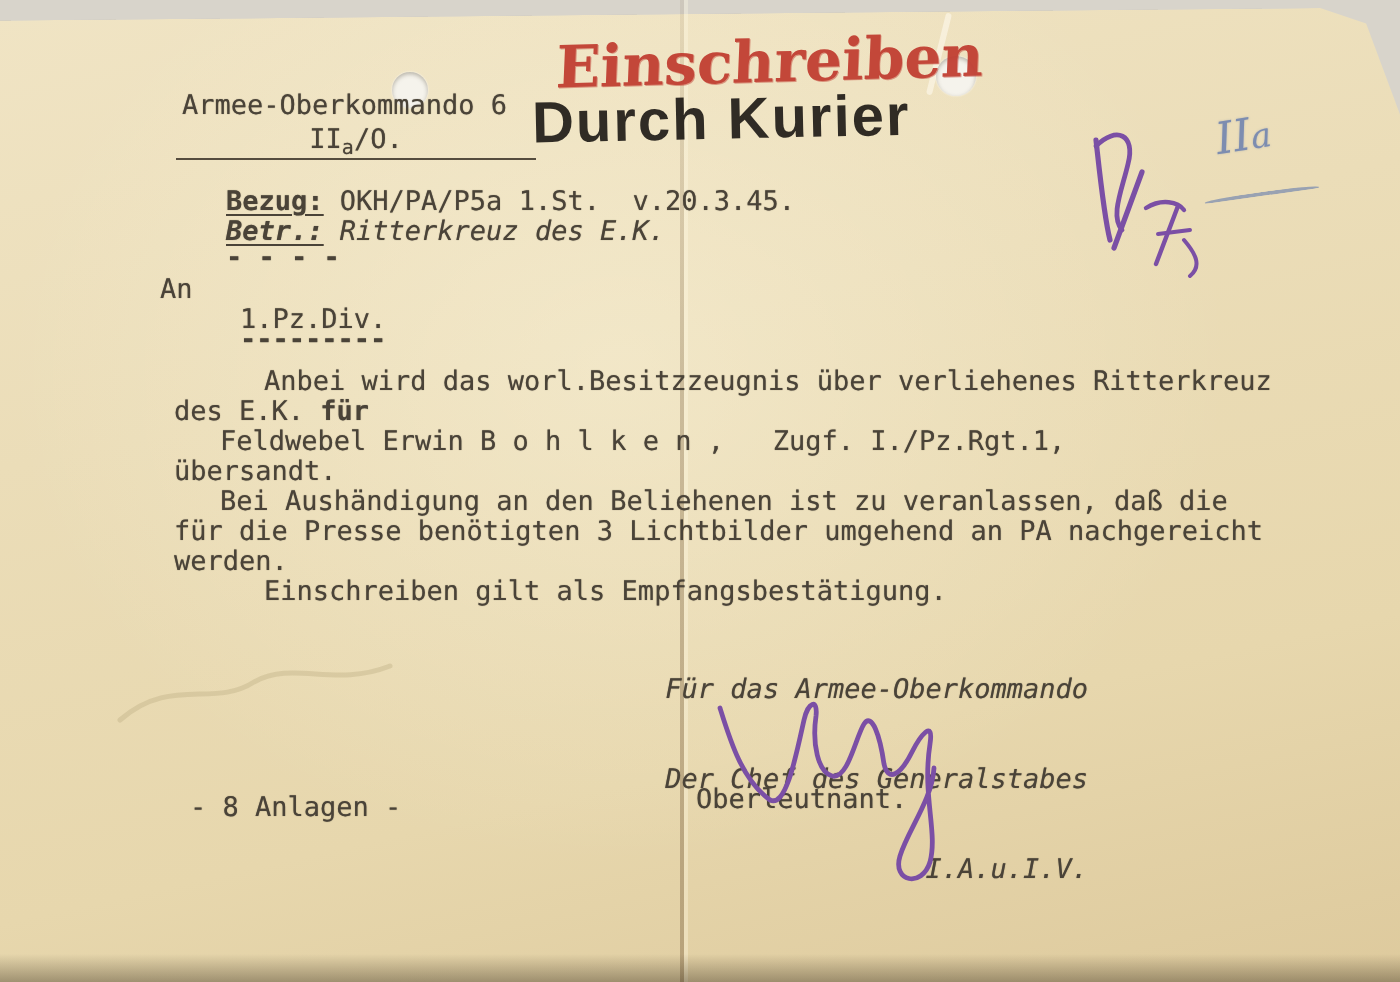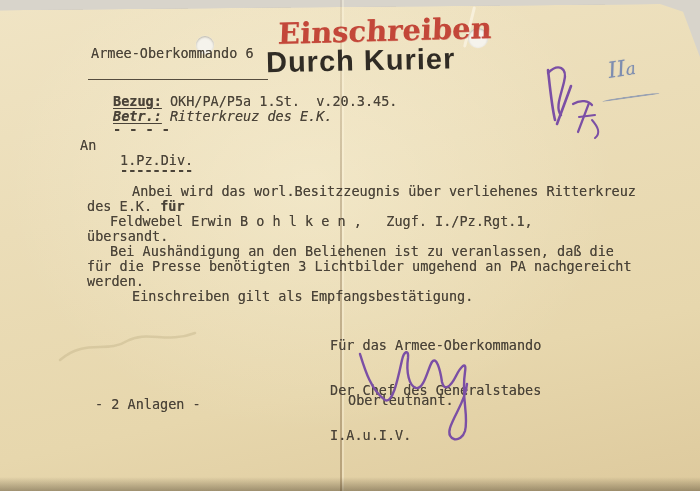--- a/index.html
+++ b/index.html
@@ -40,21 +40,21 @@
     color:#c03a2e; transform:rotate(-1.6deg) skewX(-4deg); opacity:0.92;
     text-shadow:0.5px 0.5px 0 rgba(192,58,46,0.5); }
   .stamp-black { position:absolute; left:266px; top:44px; width:220px;
     font-family:"Liberation Sans", sans-serif; font-weight:bold; font-size:29px; letter-spacing:1px;
     color:#1c1814; transform:rotate(-1.2deg); opacity:0.9; }
 
   .unit-underline { position:absolute; left:88px; top:63px; width:180px; height:17px;
     border-bottom:1.5px solid #554c3e; }
   .hdr-dept { position:absolute; left:88px; top:63px; width:180px; text-align:center; }
 
-  .closing { position:absolute; left:330px; top:308px; width:214px; text-align:left; }
+  .closing { position:absolute; left:330px; top:308px; width:214px; text-align:right;font-style:italic; }
   .closing div { white-space:pre; }
 
   .blue-note { position:absolute; left:608px; top:56px; color:#7d8db0;
     font-family:"DejaVu Serif", serif; font-style:italic; font-size:22px;
     transform:rotate(-9deg); text-shadow:0 0 1px rgba(125,141,176,0.5); }
   .blue-underline { position:absolute; left:602px; top:96px; width:58px; height:3px;
     border-top:2px solid rgba(125,141,176,0.75); transform:rotate(-8deg); border-radius:50%; }
 
   svg { position:absolute; overflow:visible; }
   .ink-purple { stroke:#7b4fa5; fill:none; stroke-linecap:round; stroke-linejoin:round; }
@@ -70,20 +70,21 @@
   <div class="fold-hi"></div>
   <div class="tear"></div>
 
   <div class="hole hole1"></div>
   <div class="hole hole2"></div>
 
   <div class="stamp-red">Einschreiben</div>
   <div class="stamp-black">Durch Kurier</div>
 
   <div class="tw" style="left:91px; top:46px;">Armee-Oberkommando 6</div>
+  <div class="tw hdr-dept"><span>II</span><span class="sub">a</span><span>/O.</span></div>
   <div class="unit-underline"></div>
 
 
   <div class="tw" style="left:89px; top:94px;"><span class="u b">Bezug:</span><span> OKH/PA/P5a 1.St.  v.20.3.45.</span></div>
   <div class="tw" style="left:89px; top:109px;font-style:italic;"><span class="u b">Betr.:</span><span> Ritterkreuz des E.K.</span></div>
   <div class="tw b" style="left:113px; top:122px;">- - - -</div>
 
   <div class="tw" style="left:80px; top:138px;">An</div>
   <div class="tw" style="left:120px; top:153px;">1.Pz.Div.</div>
   <div class="tw b" style="left:120px; top:163px;">---------</div>
@@ -97,21 +98,21 @@
   <div class="tw" style="left:87px; top:274px;">werden.</div>
   <div class="tw" style="left:132px; top:289px;">Einschreiben gilt als Empfangsbestätigung.</div>
 
   <div class="closing tw">
     <div>Für das Armee-Oberkommando</div>
     <div>Der Chef des Generalstabes</div>
     <div>I.A.u.I.V.</div>
   </div>
   <div class="tw" style="left:348px; top:393px;">Oberleutnant.</div>
 
-  <div class="tw" style="left:95px; top:397px;">- 2 Anlagen -</div>
+  <div class="tw" style="left:95px; top:397px;">- 8 Anlagen -</div>
 
   <div class="blue-note"><span>II</span><span style="font-size:17px;">a</span></div>
   <div class="blue-underline"></div>
 
   <svg width="80" height="90" style="left:540px; top:58px;" viewBox="0 0 80 90">
     <path class="ink-purple" stroke-width="2.6" d="M8 12 C 10 30, 12 50, 15 62"></path>
     <path class="ink-purple" stroke-width="2.4" d="M8 15 C 18 5, 28 9, 24 24 C 21 37, 15 50, 21 57"></path>
     <path class="ink-purple" stroke-width="2.6" d="M31 28 L 17 66"></path>
     <path class="ink-purple" stroke-width="2.2" d="M33 46 C 41 41, 49 43, 52 47"></path>
     <path class="ink-purple" stroke-width="2.2" d="M49 45 L 38 74"></path>

